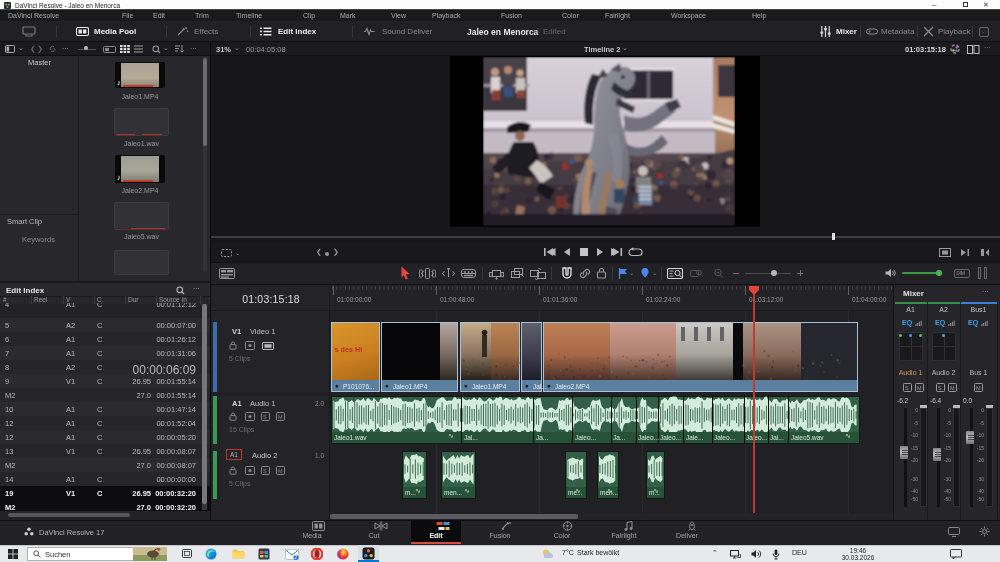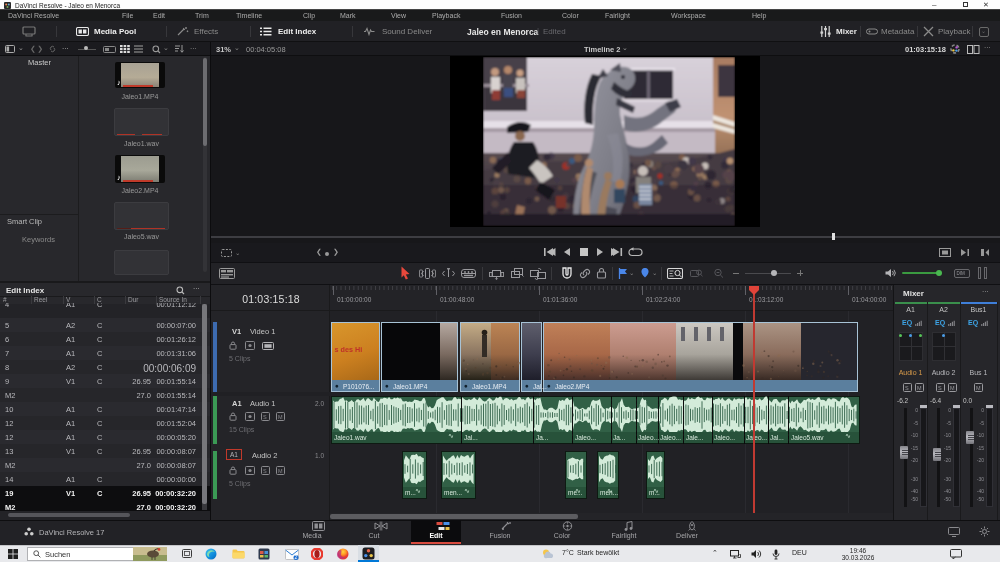--- a/index.html
+++ b/index.html
@@ -215,21 +215,21 @@
 <div class="tx" style="left:196px;top:335px;font-size:7.5px;font-weight:normal;color:#b9b9bd;transform:translateX(-100%);">00:01:26:12</div>
 <div class="ab" style="left:0;top:346px;width:210px;height:14px;background:#2a2a2f;"></div>
 <div class="tx" style="left:5px;top:349px;font-size:7.5px;font-weight:normal;color:#b9b9bd;">7</div>
 <div class="tx" style="left:66px;top:349px;font-size:7.5px;font-weight:normal;color:#b9b9bd;">A1</div>
 <div class="tx" style="left:97px;top:349px;font-size:7.5px;font-weight:normal;color:#b9b9bd;">C</div>
 <div class="tx" style="left:196px;top:349px;font-size:7.5px;font-weight:normal;color:#b9b9bd;transform:translateX(-100%);">00:01:31:06</div>
 <div class="ab" style="left:0;top:360px;width:210px;height:14px;background:#26262a;"></div>
 <div class="tx" style="left:5px;top:363px;font-size:7.5px;font-weight:normal;color:#b9b9bd;">8</div>
 <div class="tx" style="left:66px;top:363px;font-size:7.5px;font-weight:normal;color:#b9b9bd;">A2</div>
 <div class="tx" style="left:97px;top:363px;font-size:7.5px;font-weight:normal;color:#b9b9bd;">C</div>
-<div class="tx" style="left:196px;top:363px;font-size:10px;font-weight:normal;color:#b9b9bd;transform:translateX(-100%);">00:00:06:09</div>
+<div class="tx" style="left:196px;top:363px;font-size:12px;font-weight:normal;color:#b9b9bd;transform:translateX(-100%);text-decoration:underline;">00:00:06:09</div>
 <div class="ab" style="left:0;top:374px;width:210px;height:14px;background:#2a2a2f;"></div>
 <div class="tx" style="left:5px;top:377px;font-size:7.5px;font-weight:normal;color:#b9b9bd;">9</div>
 <div class="tx" style="left:66px;top:377px;font-size:7.5px;font-weight:normal;color:#b9b9bd;">V1</div>
 <div class="tx" style="left:97px;top:377px;font-size:7.5px;font-weight:normal;color:#b9b9bd;">C</div>
 <div class="tx" style="left:151px;top:377px;font-size:7.5px;font-weight:normal;color:#b9b9bd;transform:translateX(-100%);">26.95</div>
 <div class="tx" style="left:196px;top:377px;font-size:7.5px;font-weight:normal;color:#b9b9bd;transform:translateX(-100%);">00:01:55:14</div>
 <div class="ab" style="left:0;top:388px;width:210px;height:14px;background:#26262a;"></div>
 <div class="tx" style="left:5px;top:391px;font-size:7.5px;font-weight:normal;color:#b9b9bd;">M2</div>
 <div class="tx" style="left:151px;top:391px;font-size:7.5px;font-weight:normal;color:#b9b9bd;transform:translateX(-100%);">27.0</div>
 <div class="tx" style="left:196px;top:391px;font-size:7.5px;font-weight:normal;color:#b9b9bd;transform:translateX(-100%);">00:01:55:14</div>

